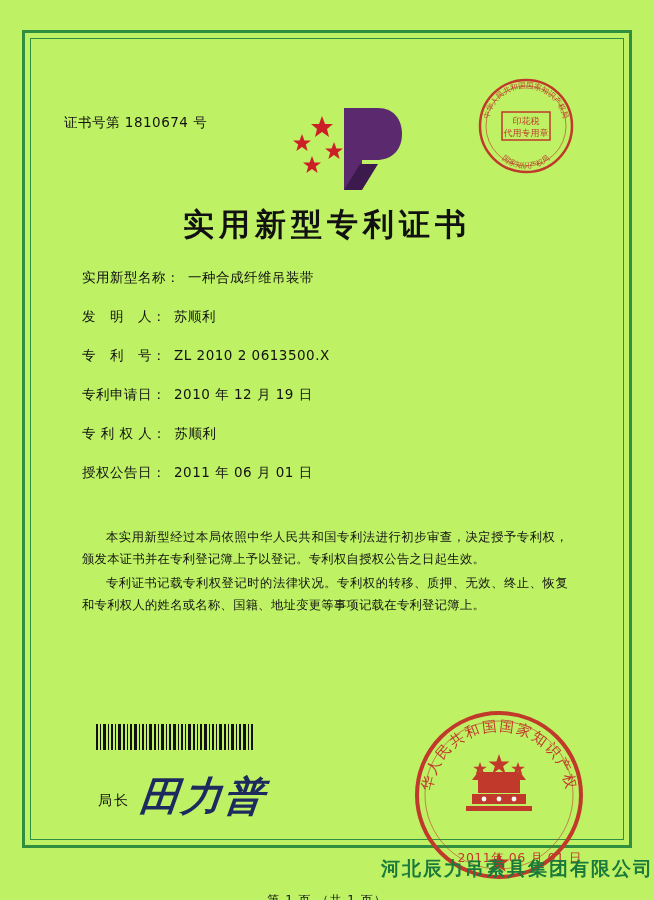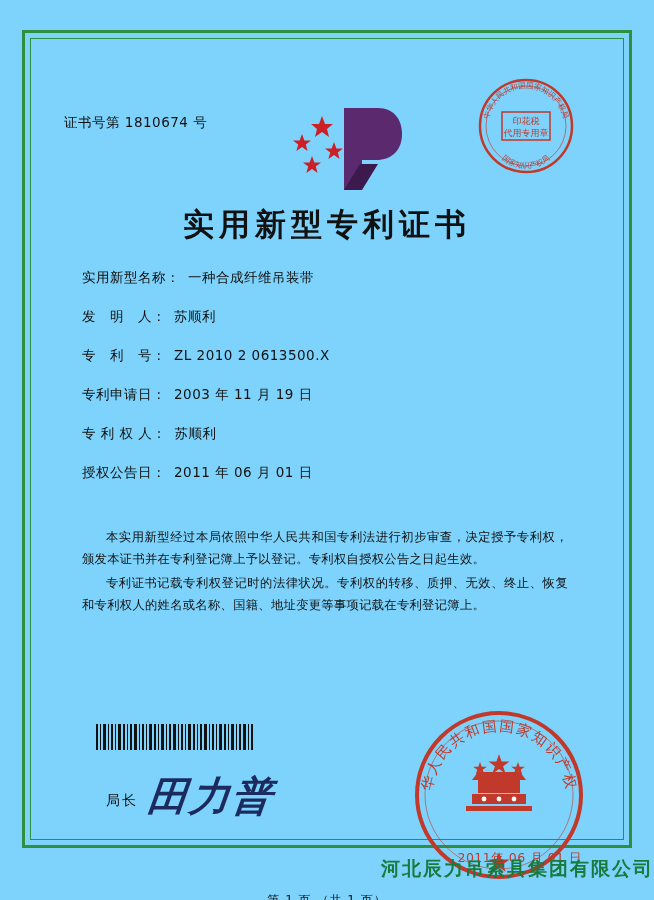--- a/index.html
+++ b/index.html
@@ -15,21 +15,21 @@
     position: relative;
     overflow: hidden;
   }
 
   
   .page {
     position: absolute;
     left: 0; top: 0;
     width: 654px;
     height: 900px;
-    background: #7dd3fc;
+    background: #bef264;
   }
 
   
   .frame-outer {
     position: absolute;
     left: 22px; top: 30px;
     width: 610px; height: 818px;
     border: 3px solid #2f8f3e;
     box-sizing: border-box;
   }
@@ -135,21 +135,21 @@
     position: absolute;
     left: 50px;
     top: 670px;
     width: 160px;
     height: 26px;
   }
 
   
   .sign-row {
     position: absolute;
-    left: 60px;
+    left: 52px;
     top: 722px;
     display: flex;
     align-items: flex-end;
     text-align: right;
   }
   .sign-label {
     font-size: 14px;
     letter-spacing: 2px;
     color: #111;
     margin-right: 10px;
@@ -267,21 +267,21 @@
       <div class="field">
         <span class="field-label">发　明　人：</span>
         <span class="field-value">苏顺利</span>
       </div>
       <div class="field">
         <span class="field-label">专　利　号：</span>
         <span class="field-value">ZL 2010 2 0613500.X</span>
       </div>
       <div class="field">
         <span class="field-label">专利申请日：</span>
-        <span class="field-value">2003 年 11 月 19 日</span>
+        <span class="field-value">2010 年 12 月 19 日</span>
       </div>
       <div class="field">
         <span class="field-label">专 利 权 人：</span>
         <span class="field-value">苏顺利</span>
       </div>
       <div class="field">
         <span class="field-label">授权公告日：</span>
         <span class="field-value">2011 年 06 月 01 日</span>
       </div>
     </div>

